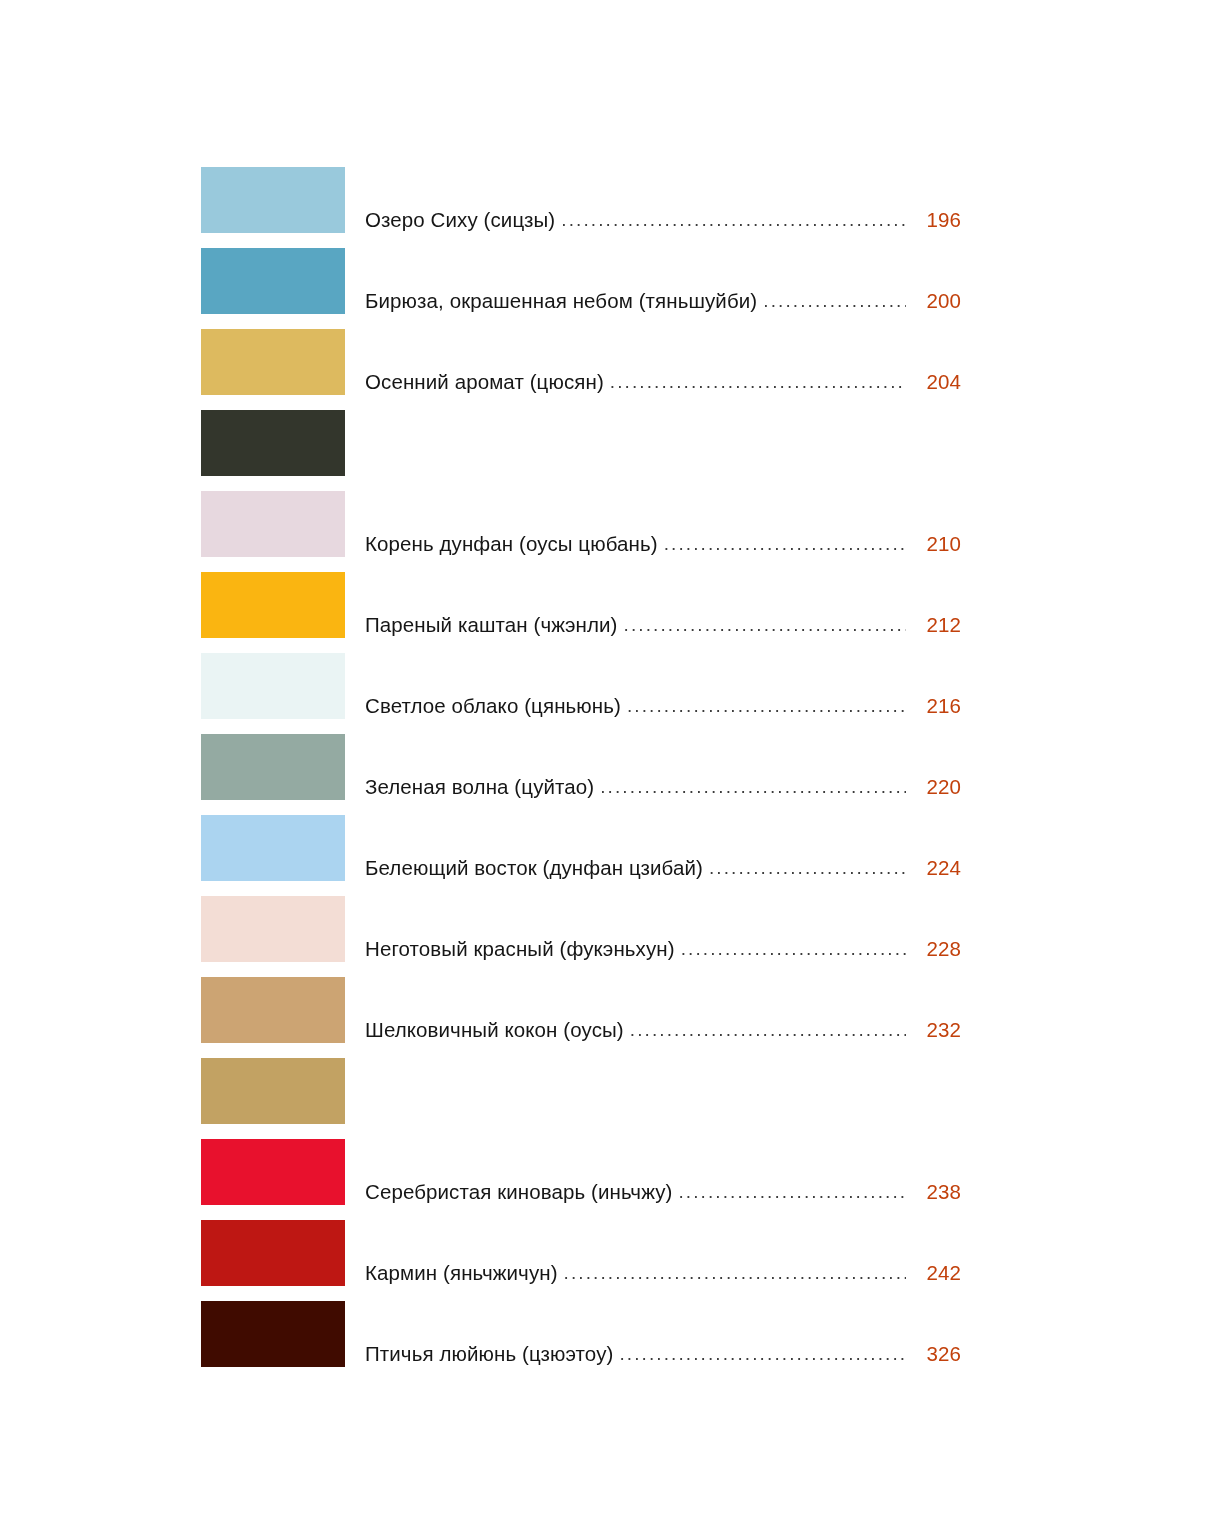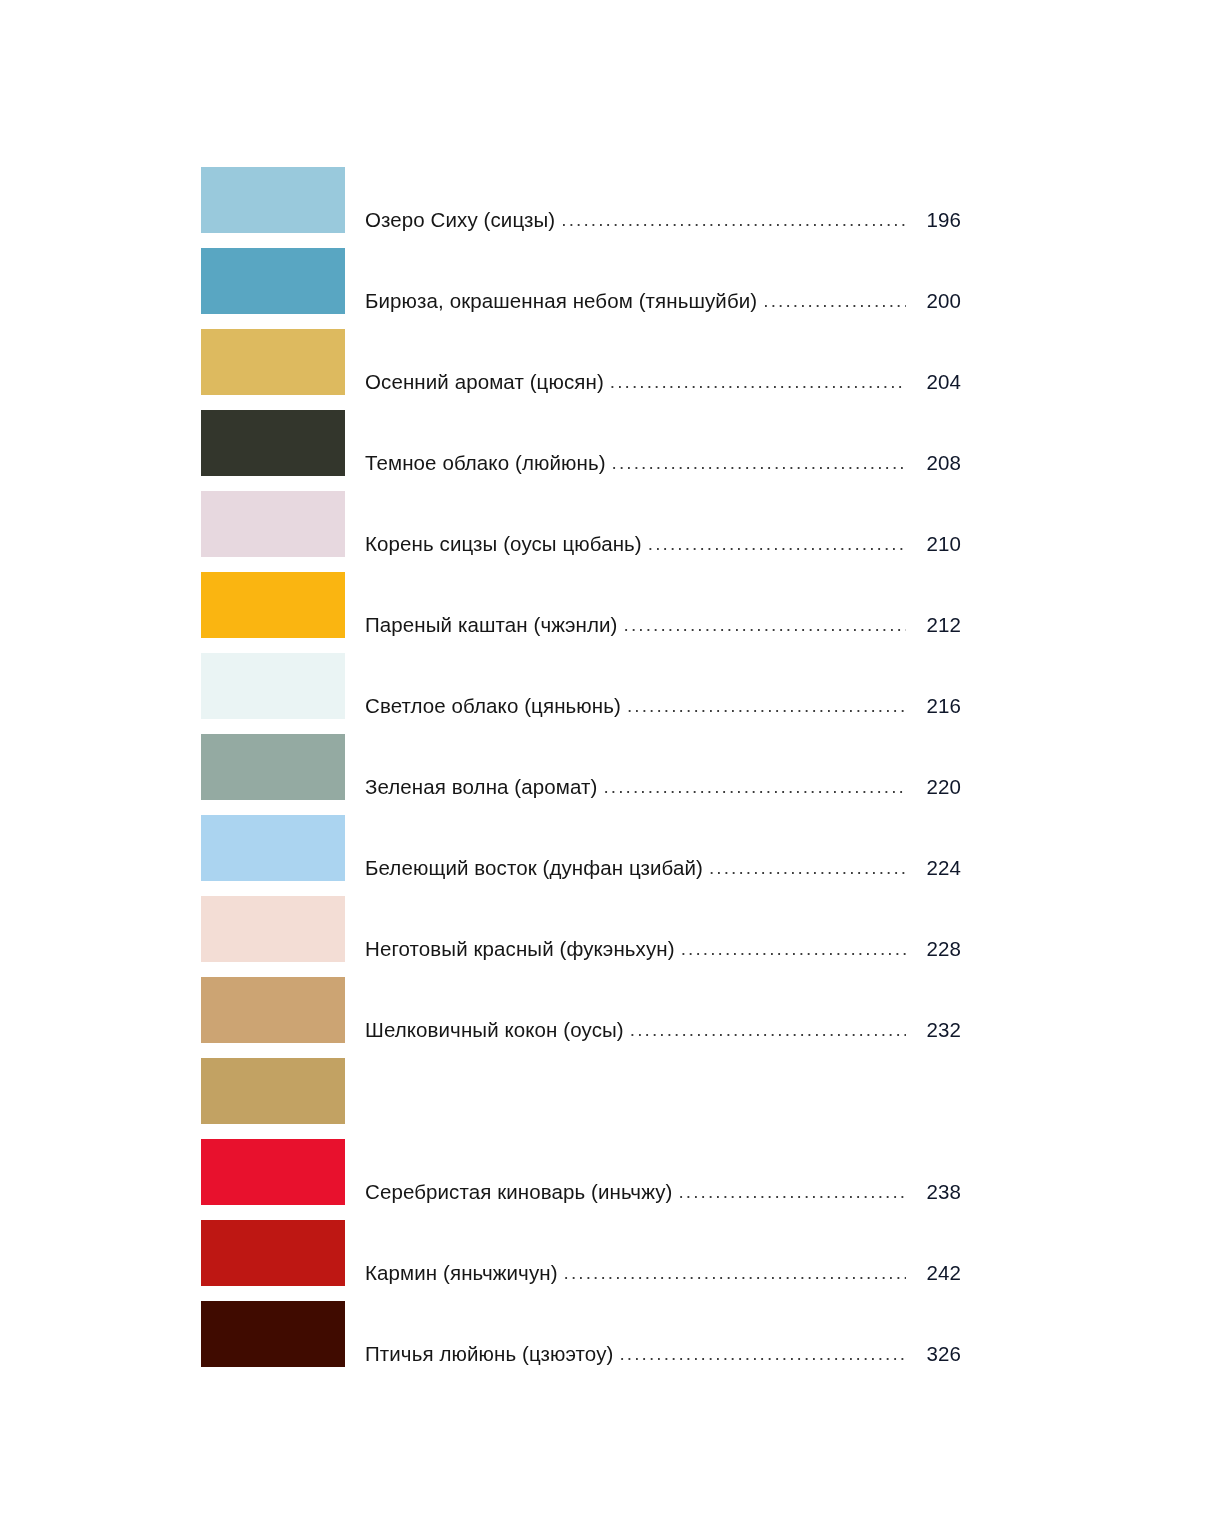--- a/index.html
+++ b/index.html
@@ -84,21 +84,21 @@
     content: "......................................................................................................";
   }
 
   .page-num {
     flex: 0 0 auto;
     padding-left: 9px;
     text-align: right;
     min-width: 46px;
     white-space: nowrap;
     font-size: 20.5px;
-    color: #0f172a;
+    color: #c2410c;
   }
 </style>
 </head>
 <body style="background: rgb(255, 255, 255);">
 
 <div class="page">
   <div class="toc" id="toc-list">
       <div class="toc-row">
         <div class="swatch" style="background: rgb(153, 201, 220);"></div>
         <div class="entry">
@@ -124,33 +124,26 @@
         <div class="entry">
           <div class="entry-inner">
             <span class="entry-name">Осенний аромат (цюсян)</span>
             <span class="leader"></span>
             <span class="page-num">204</span>
           </div>
         </div>
       </div>
       <div class="toc-row">
         <div class="swatch" style="background: rgb(51, 54, 44);"></div>
-        <div class="entry">
-          <div class="entry-inner">
-            <span class="entry-name">Темное облако (люйюнь)</span>
-            <span class="leader"></span>
-            <span class="page-num">208</span>
-          </div>
-        </div>
       </div>
       <div class="toc-row">
         <div class="swatch" style="background: rgb(231, 216, 223);"></div>
         <div class="entry">
           <div class="entry-inner">
-            <span class="entry-name">Корень сицзы (оусы цюбань)</span>
+            <span class="entry-name">Корень дунфан (оусы цюбань)</span>
             <span class="leader"></span>
             <span class="page-num">210</span>
           </div>
         </div>
       </div>
       <div class="toc-row">
         <div class="swatch" style="background: rgb(250, 181, 17);"></div>
         <div class="entry">
           <div class="entry-inner">
             <span class="entry-name">Пареный каштан (чжэнли)</span>
@@ -166,21 +159,21 @@
             <span class="entry-name">Светлое облако (цяньюнь)</span>
             <span class="leader"></span>
             <span class="page-num">216</span>
           </div>
         </div>
       </div>
       <div class="toc-row">
         <div class="swatch" style="background: rgb(148, 170, 162);"></div>
         <div class="entry">
           <div class="entry-inner">
-            <span class="entry-name">Зеленая волна (аромат)</span>
+            <span class="entry-name">Зеленая волна (цуйтао)</span>
             <span class="leader"></span>
             <span class="page-num">220</span>
           </div>
         </div>
       </div>
       <div class="toc-row">
         <div class="swatch" style="background: rgb(171, 212, 240);"></div>
         <div class="entry">
           <div class="entry-inner">
             <span class="entry-name">Белеющий восток (дунфан цзибай)</span>

